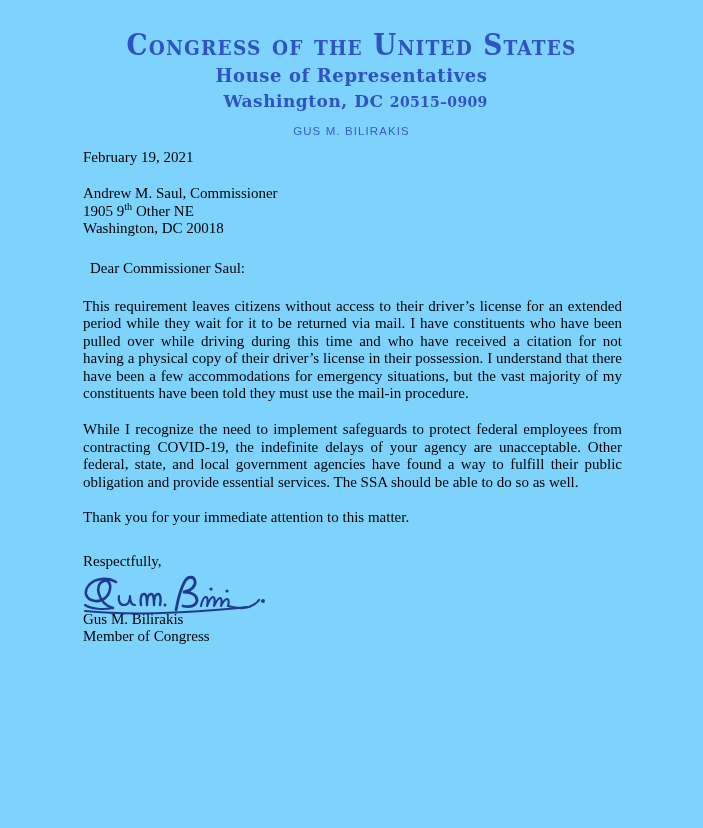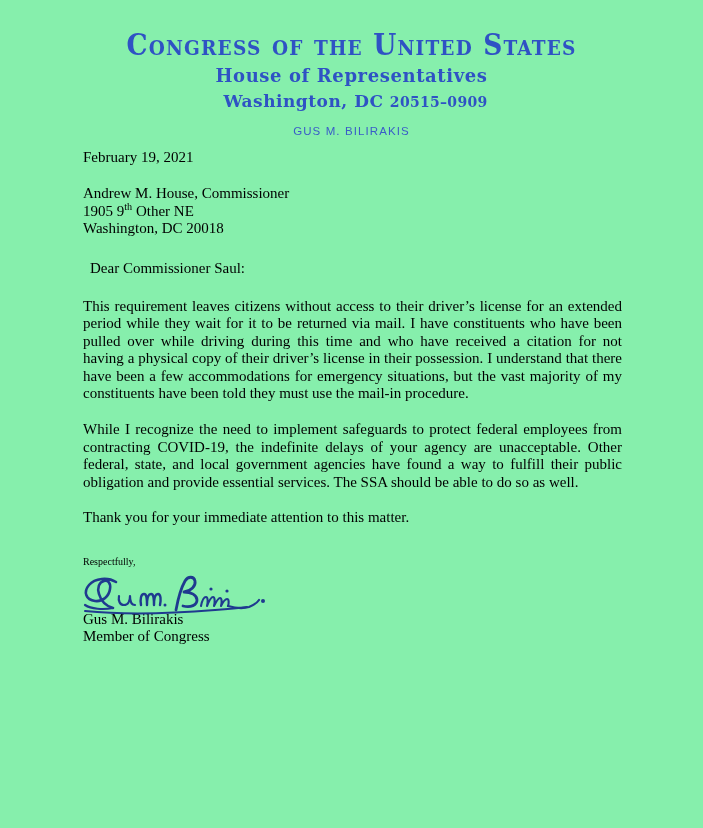--- a/index.html
+++ b/index.html
@@ -14,21 +14,21 @@
     overflow: hidden;
     font-family: "Liberation Serif", "DejaVu Serif", serif;
     color: #000000;
     -webkit-font-smoothing: antialiased;
   }
 
   .page {
     position: relative;
     width: 703px;
     height: 828px;
-    background: #86efac;
+    background: #7dd3fc;
   }
 
   
   .letterhead {
     position: absolute;
     top: 28px;
     left: 0;
     width: 703px;
     text-align: center;
   }
@@ -126,21 +126,21 @@
   }
 
   
   .closing-block {
     position: absolute;
     left: 83px;
     top: 552px;
     width: 400px;
   }
   .closing {
-    font-size: 10px;
+    font-size: 15px;
     line-height: 19px;
   }
   .signature-wrap {
     position: relative;
     height: 40px;
     margin-top: 3px;
     margin-left: -8px;
   }
   .signature-wrap svg {
     display: block;
@@ -165,21 +165,21 @@
       <span class="zip">20515–0909</span>
     </div>
     <div class="lh-member">GUS M. BILIRAKIS</div>
   </div>
 
   <div class="letter-body">
 
     <div class="date-line">February 19, 2021</div>
 
     <div class="recipient">
-      <div>Andrew M. House, Commissioner</div>
+      <div>Andrew M. Saul, Commissioner</div>
       <div>
         <span>1905 9</span><span class="sup">th</span><span> Other NE</span>
       </div>
       <div>Washington, DC 20018</div>
     </div>
 
     <div class="salutation">Dear Commissioner Saul:</div>
 
 
     <p class="para">This requirement leaves citizens without access to their driver’s license for an extended period while they wait for it to be returned via mail. I have constituents who have been pulled over while driving during this time and who have received a citation for not having a physical copy of their driver’s license in their possession. I understand that there have been a few accommodations for emergency situations, but the vast majority of my constituents have been told they must use the mail-in procedure.</p>

